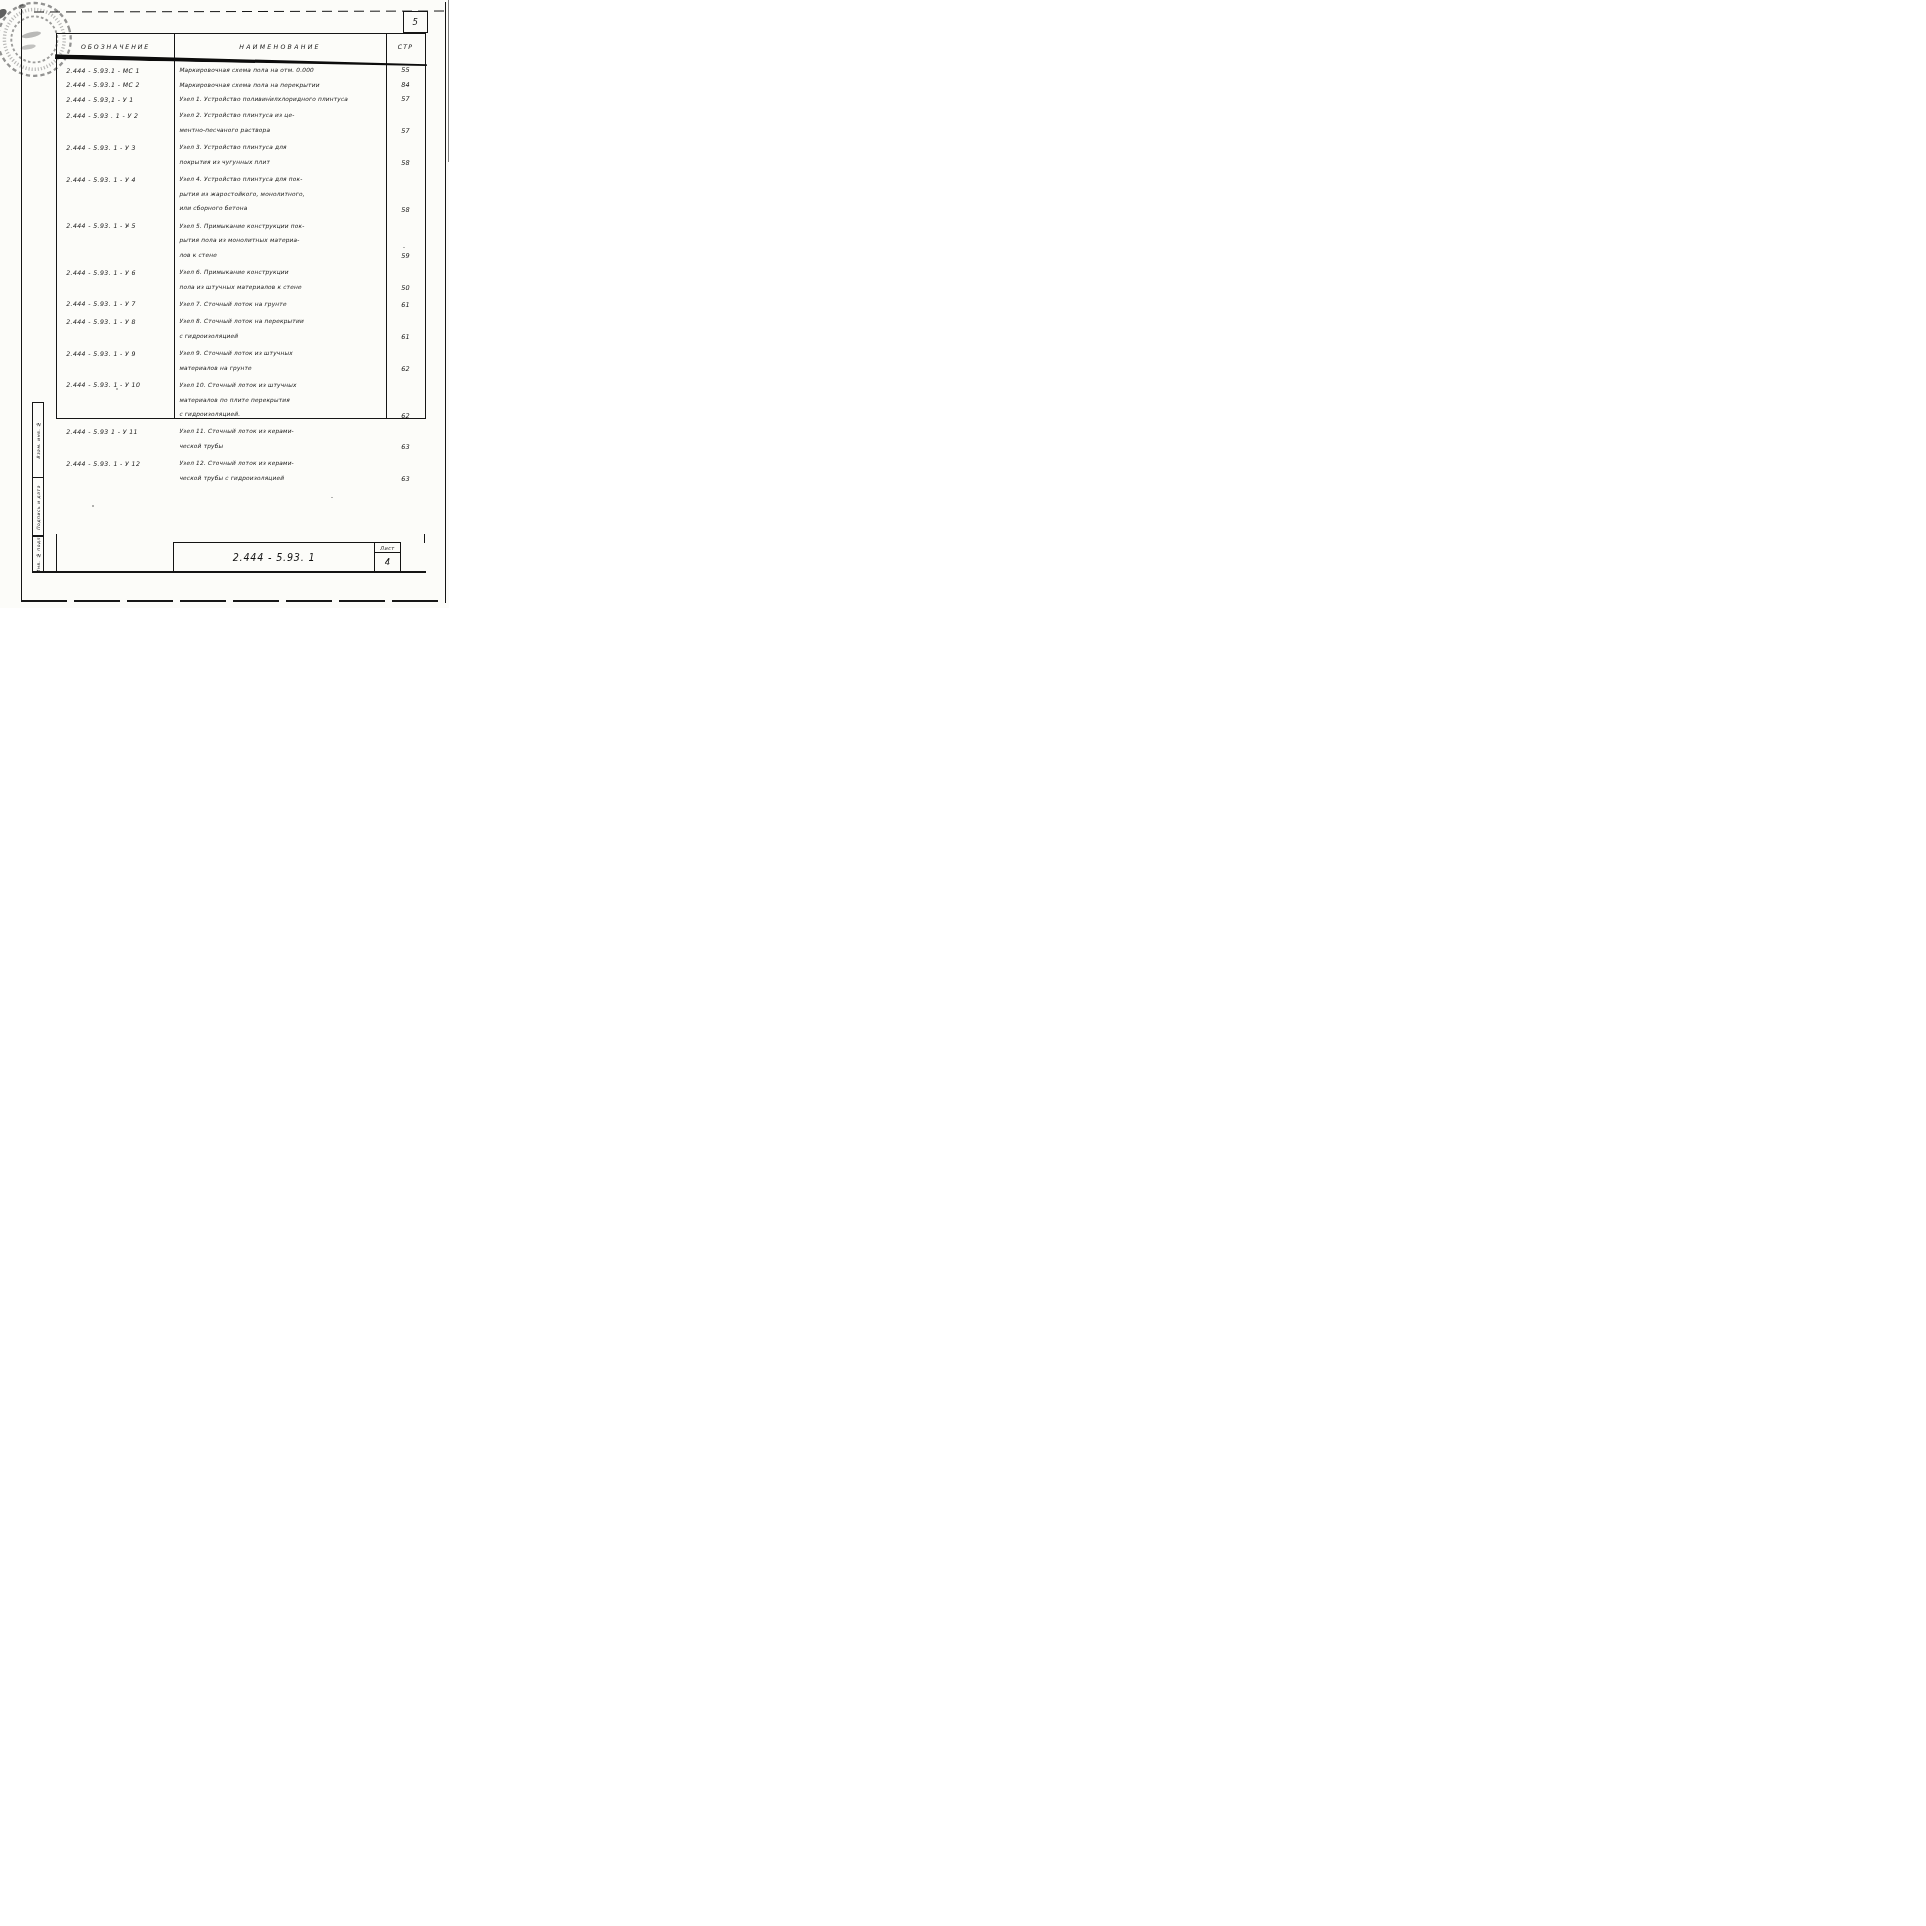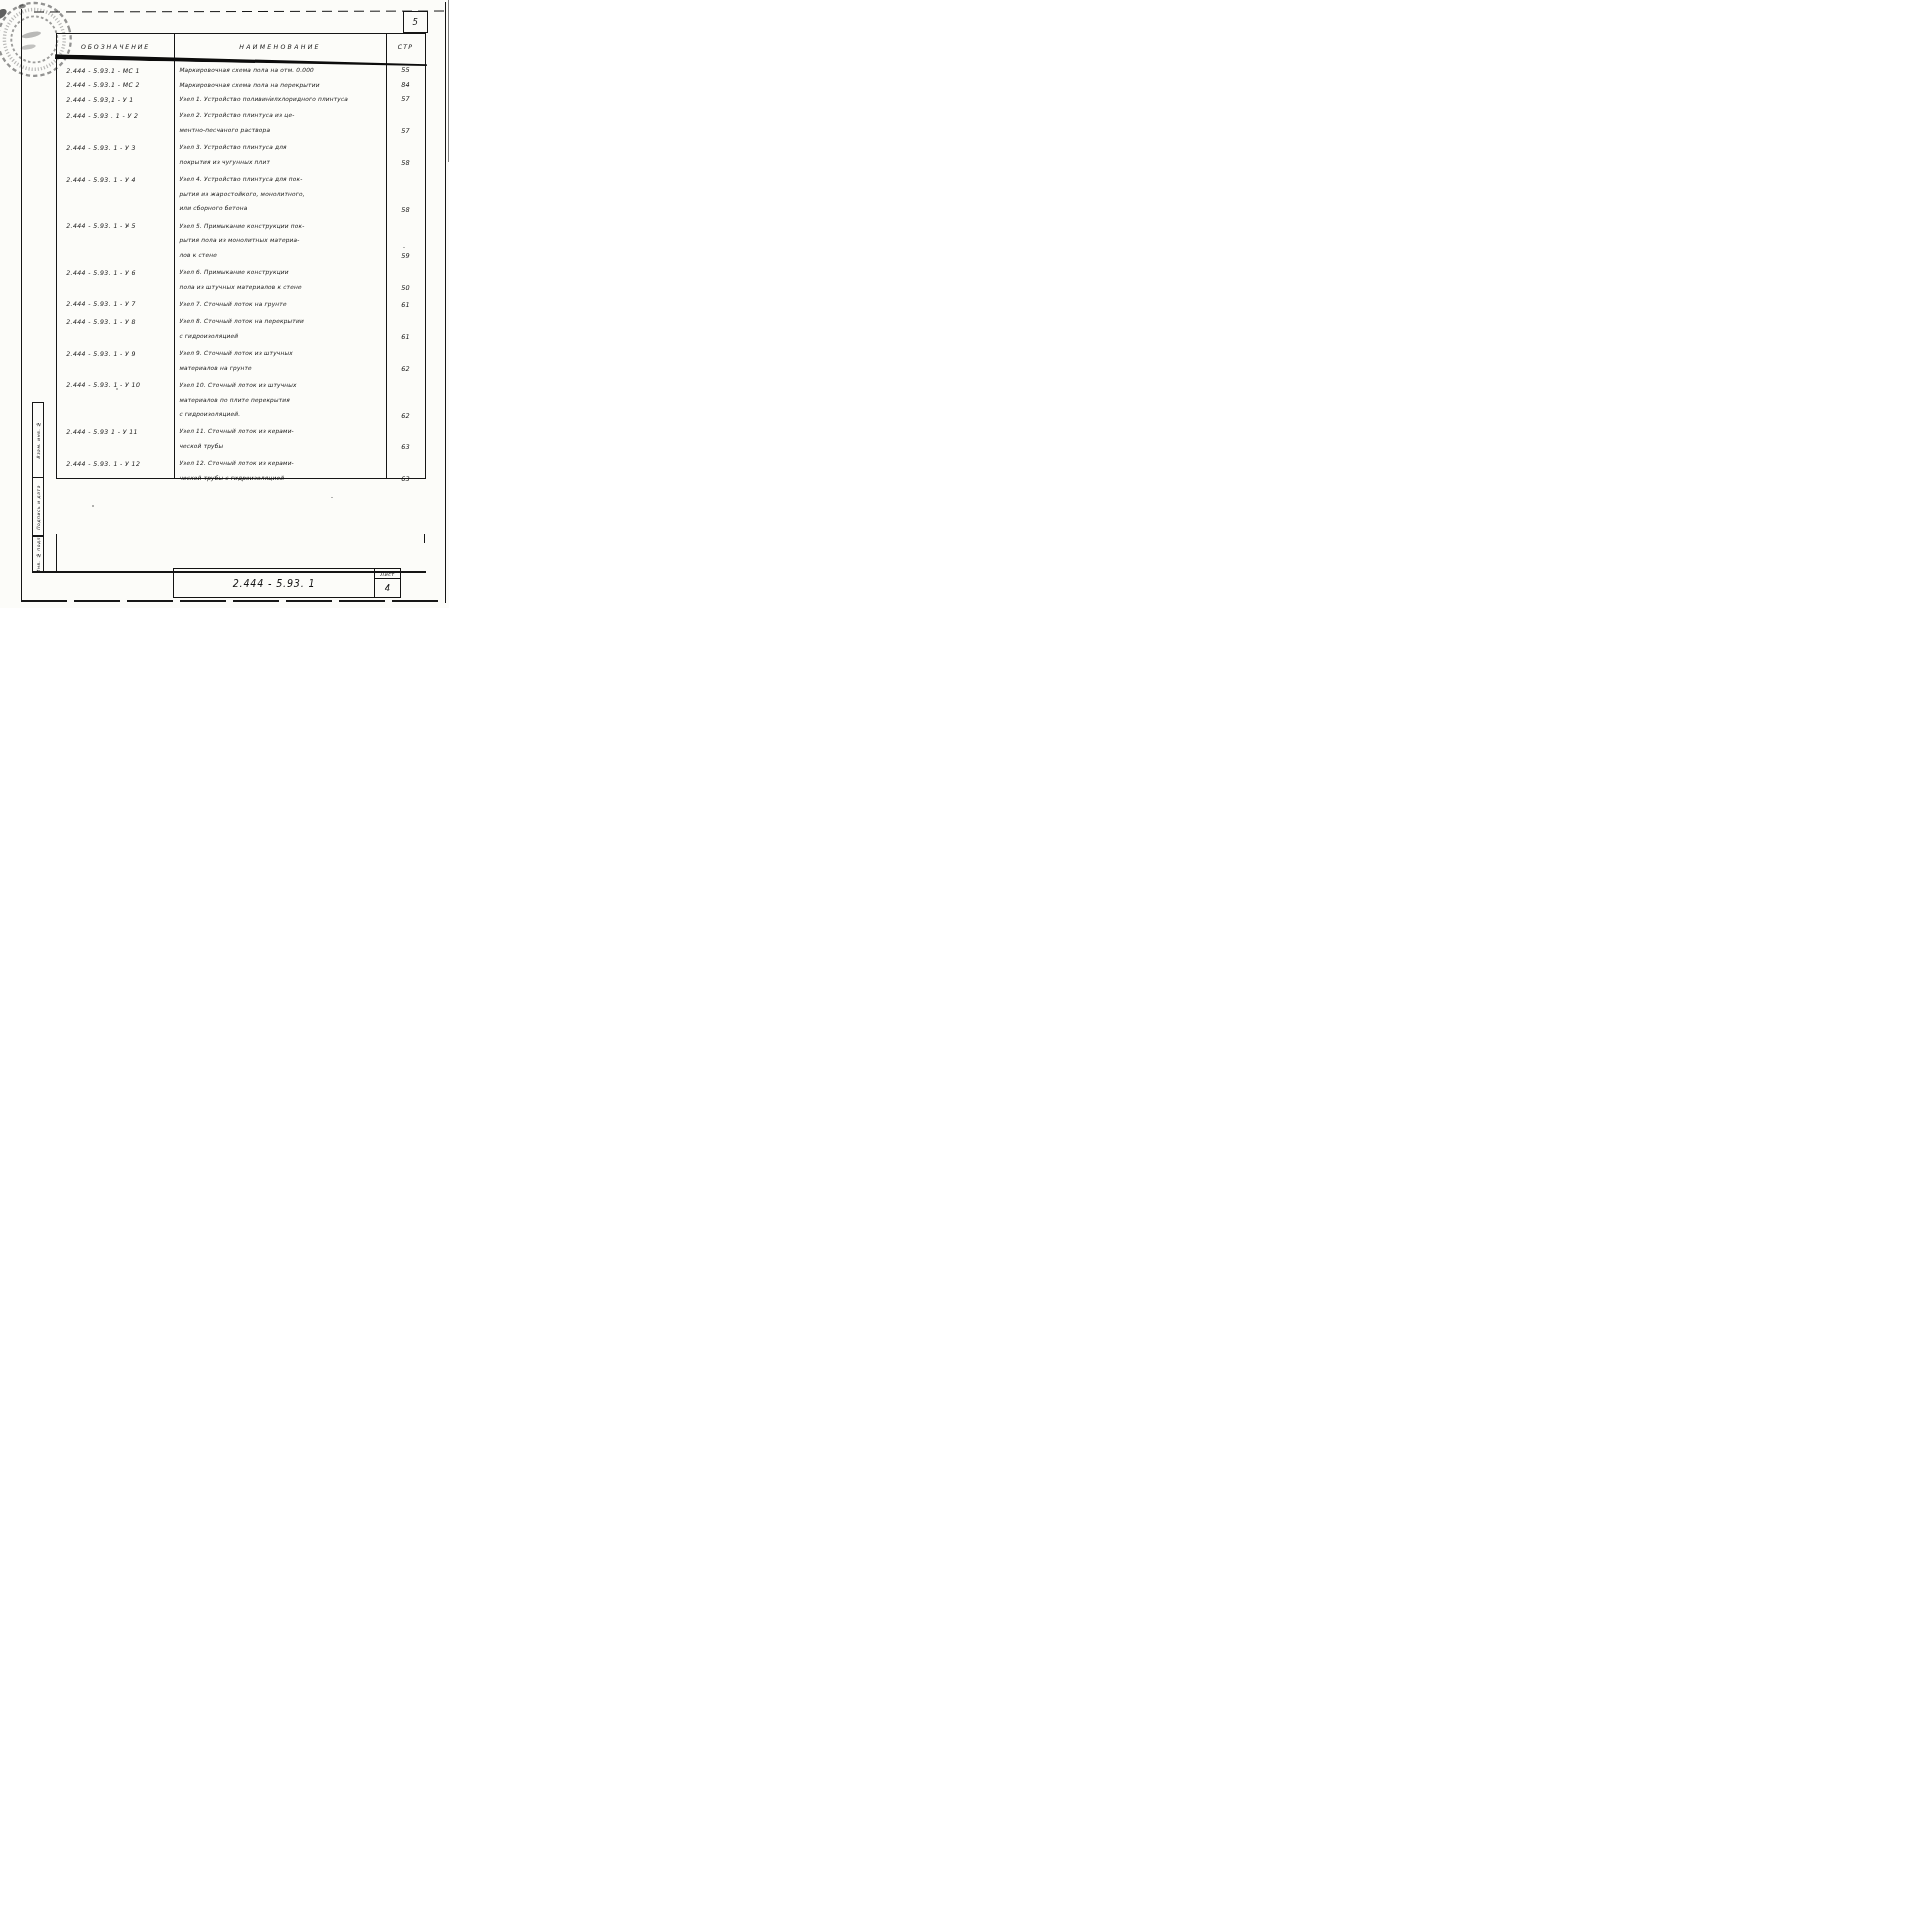--- a/index.html
+++ b/index.html
@@ -27,21 +27,21 @@
 
   
   .corner-box{left:403px;top:10.8px;width:23px;height:20px;border:1.2px solid #161616;
     display:flex;align-items:center;justify-content:center;
     font-size:8.5px;letter-spacing:0.4px;}
 
   
   .stamp{left:-14.6px;top:-2.3px;width:104px;height:92px;opacity:.85;}
 
   
-  .table{left:56px;top:33px;width:370px;height:446px;border:1.2px solid #161616;box-sizing:border-box;}
+  .table{left:56px;top:33px;width:370px;height:386px;border:1.2px solid #161616;box-sizing:border-box;}
   .vline1{left:117px;top:0;width:1.2px;height:100%;}
   .vline2{left:329px;top:0;width:1.2px;height:100%;}
   .thead{left:0;top:0;width:100%;height:25px;display:flex;}
   .th{display:flex;align-items:center;justify-content:center;font-size:6.2px;}
   .th-desig{width:117px;letter-spacing:1.9px;}
   .th-name{width:212px;letter-spacing:2.3px;}
   .th-page{flex:1;letter-spacing:1.2px;}
   .smear{left:-1.9px;top:24px;width:372px;height:5.4px;background:#0c0c0c;
     transform:rotate(1.25deg);
     clip-path:polygon(0 6%,100% 40%,100% 72%,0 100%);
@@ -62,21 +62,21 @@
   .strip-cell span{writing-mode:vertical-rl;transform:rotate(180deg);
     font-size:4.4px;letter-spacing:0.6px;white-space:nowrap;}
   .sc1{top:402px;height:76px;}
   .sc2{top:477px;height:60px;}
   .sc3{top:535px;height:37px;}
 
   
   .bottom-line{left:32px;top:571px;width:394px;height:1.5px;}
   .tl-ext{left:56px;top:534px;width:1.2px;height:38px;}
   .tr-ext{left:424px;top:534px;width:1.2px;height:9.2px;}
-  .title-block{left:173px;top:568px;width:228px;height:30px;border:1.5px solid #131313;box-sizing:border-box;text-decoration:underline;}
+  .title-block{left:173px;top:542px;width:228px;height:30px;border:1.5px solid #131313;box-sizing:border-box;text-decoration:underline;}
   .doc-number{position:absolute;left:0;top:0;right:26px;height:100%;
     display:flex;align-items:center;justify-content:center;
     font-size:9.6px;letter-spacing:0.8px;}
   .sheet-box{position:absolute;right:0;top:0;width:26px;height:100%;border-left:1.2px solid #131313;box-sizing:border-box;}
   .sheet-label{height:9.2px;border-bottom:1.2px solid #131313;display:flex;align-items:center;justify-content:center;
     font-size:5px;letter-spacing:0.4px;}
   .sheet-number{height:17px;display:flex;align-items:center;justify-content:center;font-size:8.5px;}
 
   .speck{position:absolute;background:#333;border-radius:50%;opacity:.45;}
 </style>

